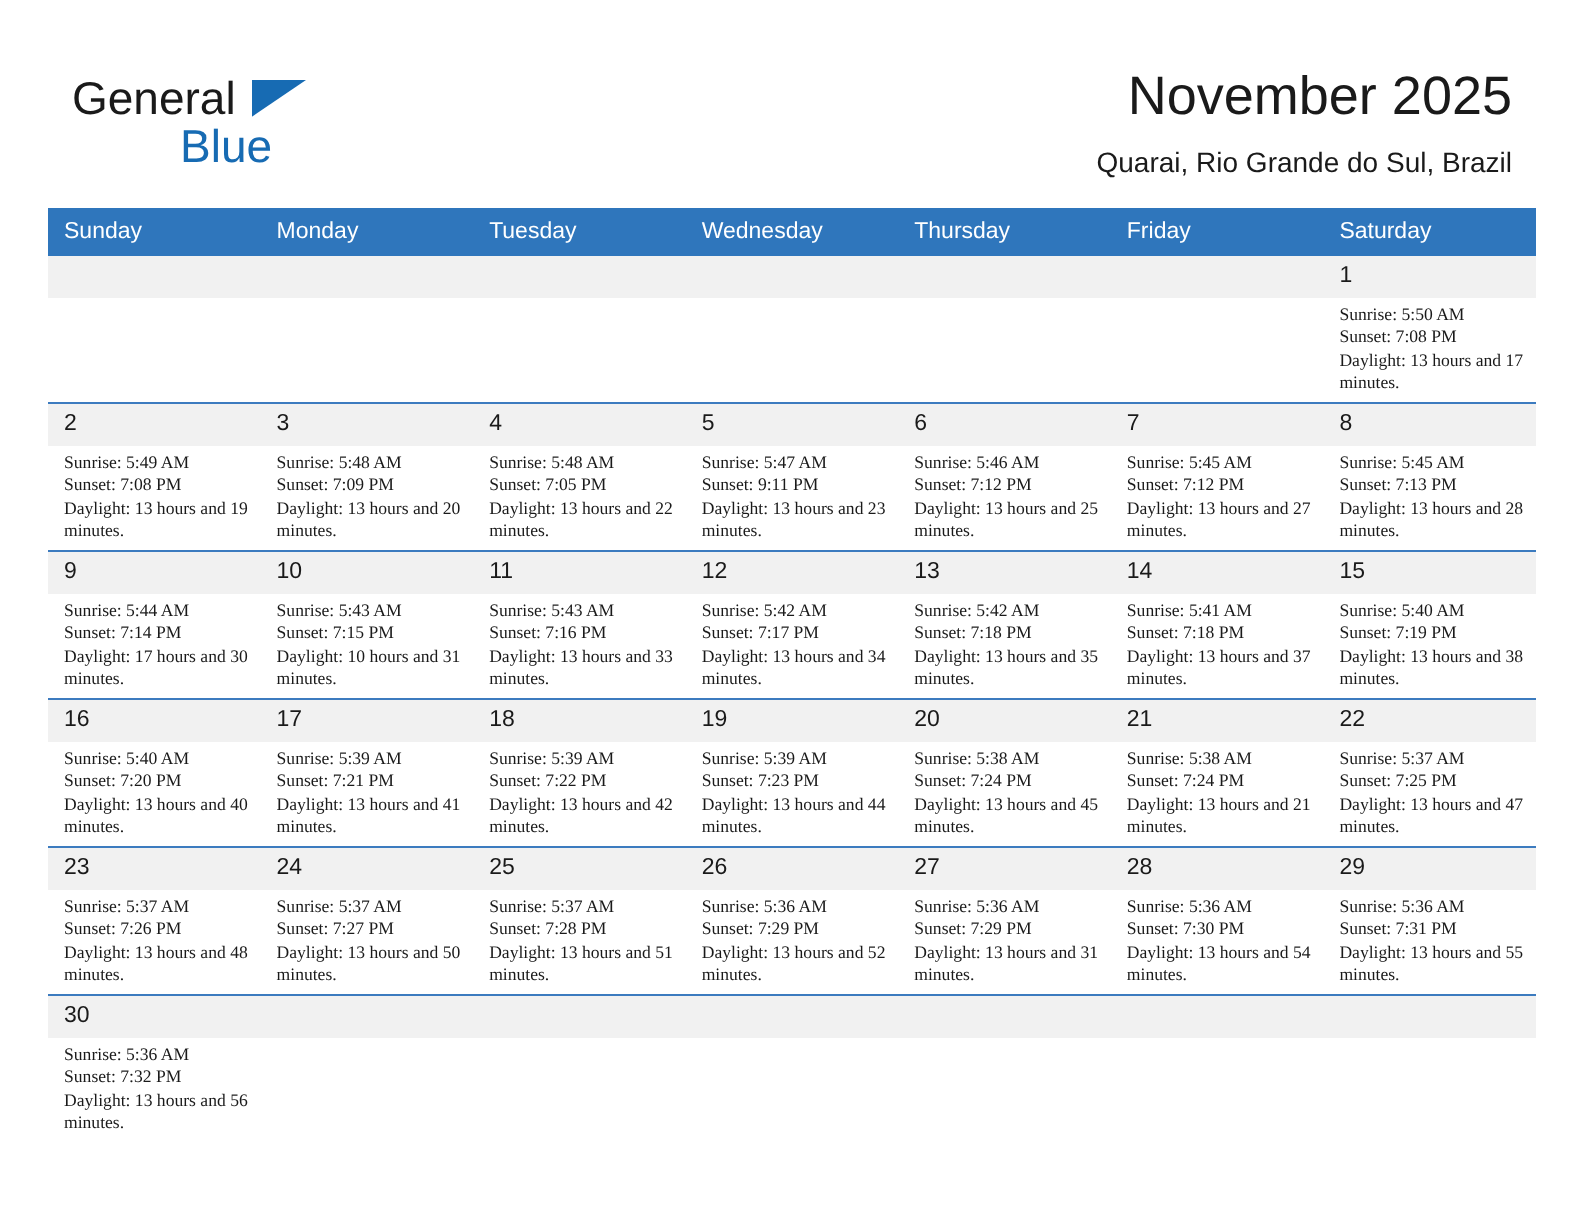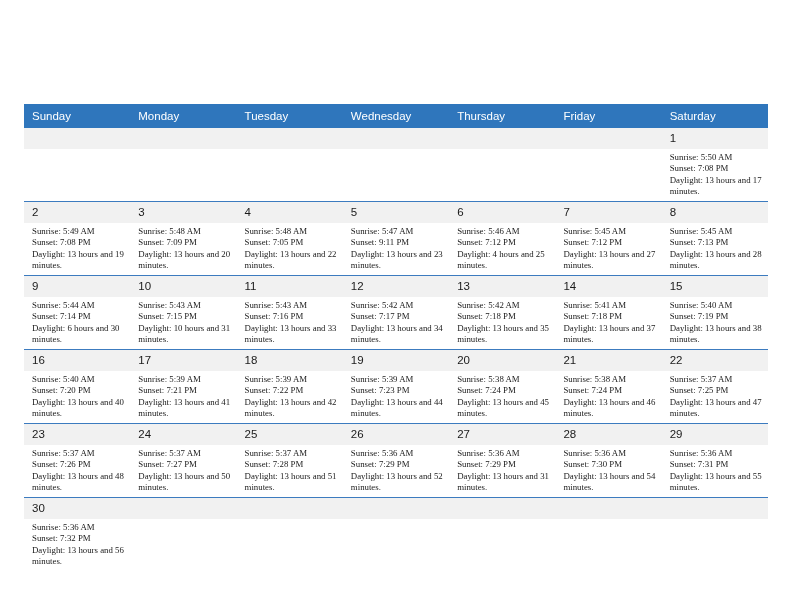--- a/index.html
+++ b/index.html
@@ -148,20 +148,35 @@
   }
   td.empty .daynum {
     color: transparent;
   }
 </style>
 </head>
 <body>
 
 <div class="page">
 
+  <div class="header">
+
+    <div class="logo">
+      <span class="logo-general">General</span>
+      <span class="logo-triangle"></span>
+      <span class="logo-bar"></span>
+      <span class="logo-blue">Blue</span>
+    </div>
+
+    <div class="title-block">
+      <div class="cal-title">November 2025</div>
+      <div class="cal-subtitle">Quarai, Rio Grande do Sul, Brazil</div>
+    </div>
+
+  </div>
 
   <table class="calendar">
     <thead>
       <tr>
         <th>Sunday</th>
         <th>Monday</th>
         <th>Tuesday</th>
         <th>Wednesday</th>
         <th>Thursday</th>
         <th>Friday</th>
@@ -228,21 +243,21 @@
               <div>Sunrise: 5:47 AM</div>
               <div>Sunset: 9:11 PM</div>
               <div class="wrap">Daylight: 13 hours and 23 minutes.</div>
             </div>
           </td>
           <td>
             <span class="daynum">6</span>
             <div class="details">
               <div>Sunrise: 5:46 AM</div>
               <div>Sunset: 7:12 PM</div>
-              <div class="wrap">Daylight: 4 hours and 25 minutes.</div>
+              <div class="wrap">Daylight: 13 hours and 25 minutes.</div>
             </div>
           </td>
           <td>
             <span class="daynum">7</span>
             <div class="details">
               <div>Sunrise: 5:45 AM</div>
               <div>Sunset: 7:12 PM</div>
               <div class="wrap">Daylight: 13 hours and 27 minutes.</div>
             </div>
           </td>
@@ -254,21 +269,21 @@
               <div class="wrap">Daylight: 13 hours and 28 minutes.</div>
             </div>
           </td>
         </tr>
         <tr>
           <td>
             <span class="daynum">9</span>
             <div class="details">
               <div>Sunrise: 5:44 AM</div>
               <div>Sunset: 7:14 PM</div>
-              <div class="wrap">Daylight: 6 hours and 30 minutes.</div>
+              <div class="wrap">Daylight: 17 hours and 30 minutes.</div>
             </div>
           </td>
           <td>
             <span class="daynum">10</span>
             <div class="details">
               <div>Sunrise: 5:43 AM</div>
               <div>Sunset: 7:15 PM</div>
               <div class="wrap">Daylight: 10 hours and 31 minutes.</div>
             </div>
           </td>
@@ -352,21 +367,21 @@
               <div>Sunrise: 5:38 AM</div>
               <div>Sunset: 7:24 PM</div>
               <div class="wrap">Daylight: 13 hours and 45 minutes.</div>
             </div>
           </td>
           <td>
             <span class="daynum">21</span>
             <div class="details">
               <div>Sunrise: 5:38 AM</div>
               <div>Sunset: 7:24 PM</div>
-              <div class="wrap">Daylight: 13 hours and 46 minutes.</div>
+              <div class="wrap">Daylight: 13 hours and 21 minutes.</div>
             </div>
           </td>
           <td>
             <span class="daynum">22</span>
             <div class="details">
               <div>Sunrise: 5:37 AM</div>
               <div>Sunset: 7:25 PM</div>
               <div class="wrap">Daylight: 13 hours and 47 minutes.</div>
             </div>
           </td>

